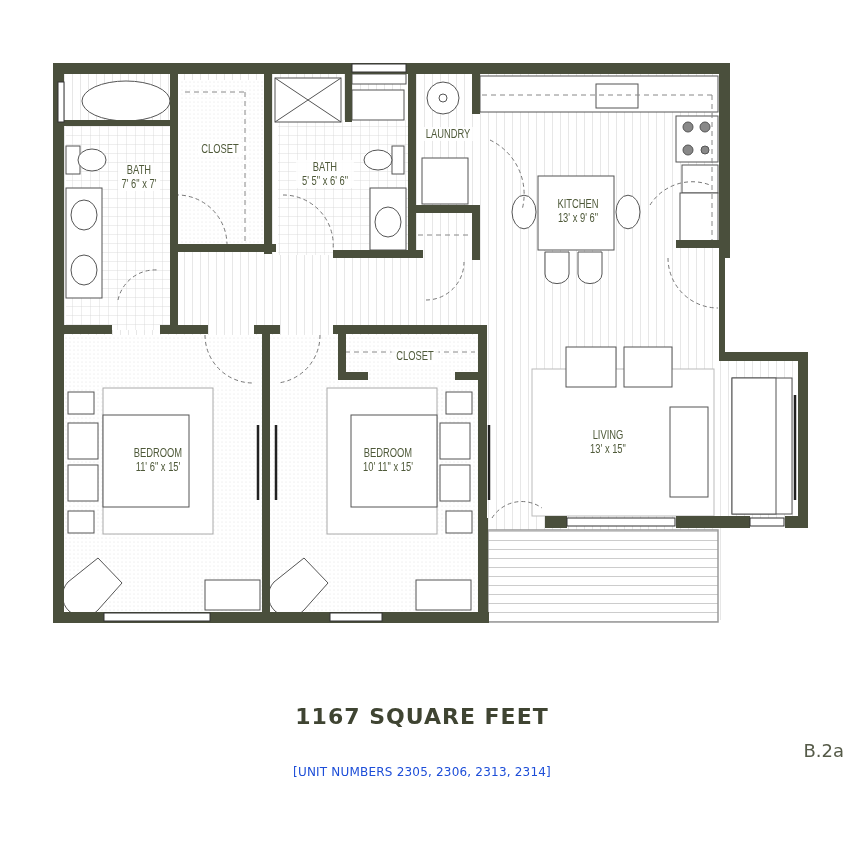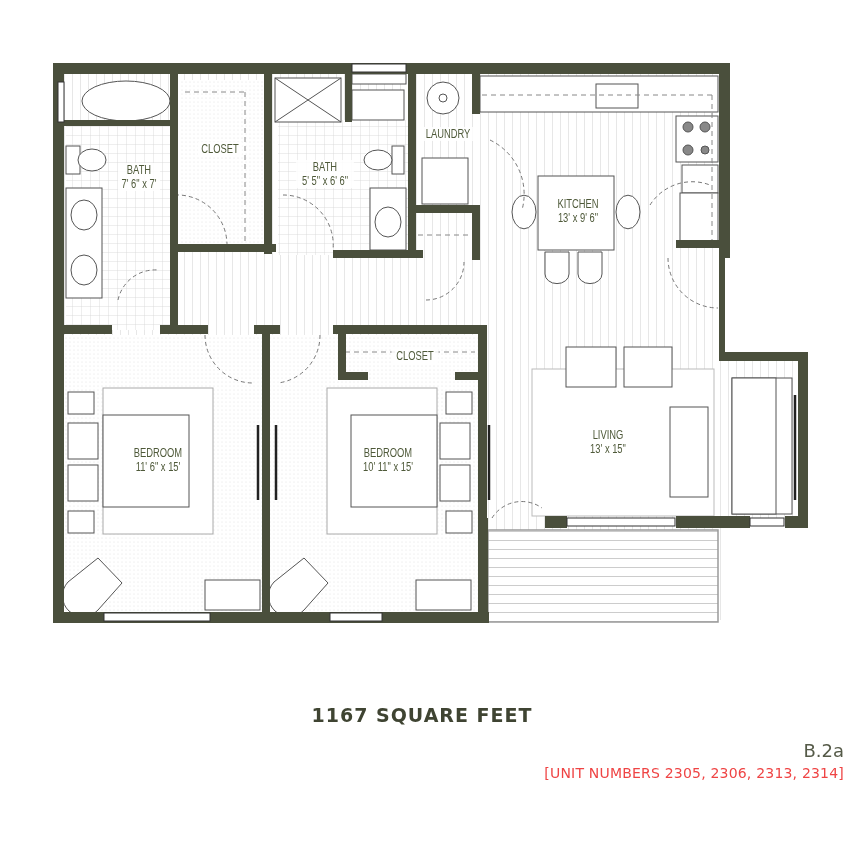--- a/index.html
+++ b/index.html
@@ -1,23 +1,23 @@
 <!DOCTYPE html>
 <html><head>
 <meta charset="utf-8">
 <style>
   html,body{margin:0;padding:0;background:#ffffff;}
   body{width:844px;height:844px;position:relative;overflow:hidden;font-family:"DejaVu Sans Condensed","DejaVu Sans",sans-serif;}
   #plan{position:absolute;left:0;top:0;width:844px;height:844px;}
   .lbl{position:absolute;text-align:center;color:#4f5a3a;font-family:"Liberation Sans Narrow","Liberation Sans",sans-serif;font-size:12px;line-height:14px;letter-spacing:0px;background:rgba(255,255,255,0.85);padding:0 2px;transform:scaleX(0.78);transform-origin:center;white-space:nowrap;}
   .lbl span{display:block;}
   .caption{position:absolute;left:0;width:844px;text-align:center;color:#3a3f2e;font-family:"DejaVu Sans","Liberation Sans",sans-serif;}
-  #sqft{top:704px;font-size:19px;font-weight:bold;letter-spacing:1px;color:#3f4432;}
+  #sqft{top:704px;font-size:22px;font-weight:bold;letter-spacing:1px;color:#3f4432;}
   #plan-code{top:740px;font-size:18px;color:#555a48;text-align:right;}
-  #units{top:765px;font-size:14px;color:#ef4444;letter-spacing:0.2px;text-align:right;}
+  #units{top:765px;font-size:12px;color:#1d4ed8;letter-spacing:0.2px;}
 </style>
 </head>
 <body>
 
 <svg id="plan" viewBox="0 0 844 844" xmlns="http://www.w3.org/2000/svg">
   <defs>
     <pattern id="vstripe" width="8" height="8" patternUnits="userSpaceOnUse">
       <rect width="8" height="8" fill="#ffffff"></rect>
       <line x1="0" y1="0" x2="0" y2="8" stroke="#cfcfcf" stroke-width="1"></line>
     </pattern>

